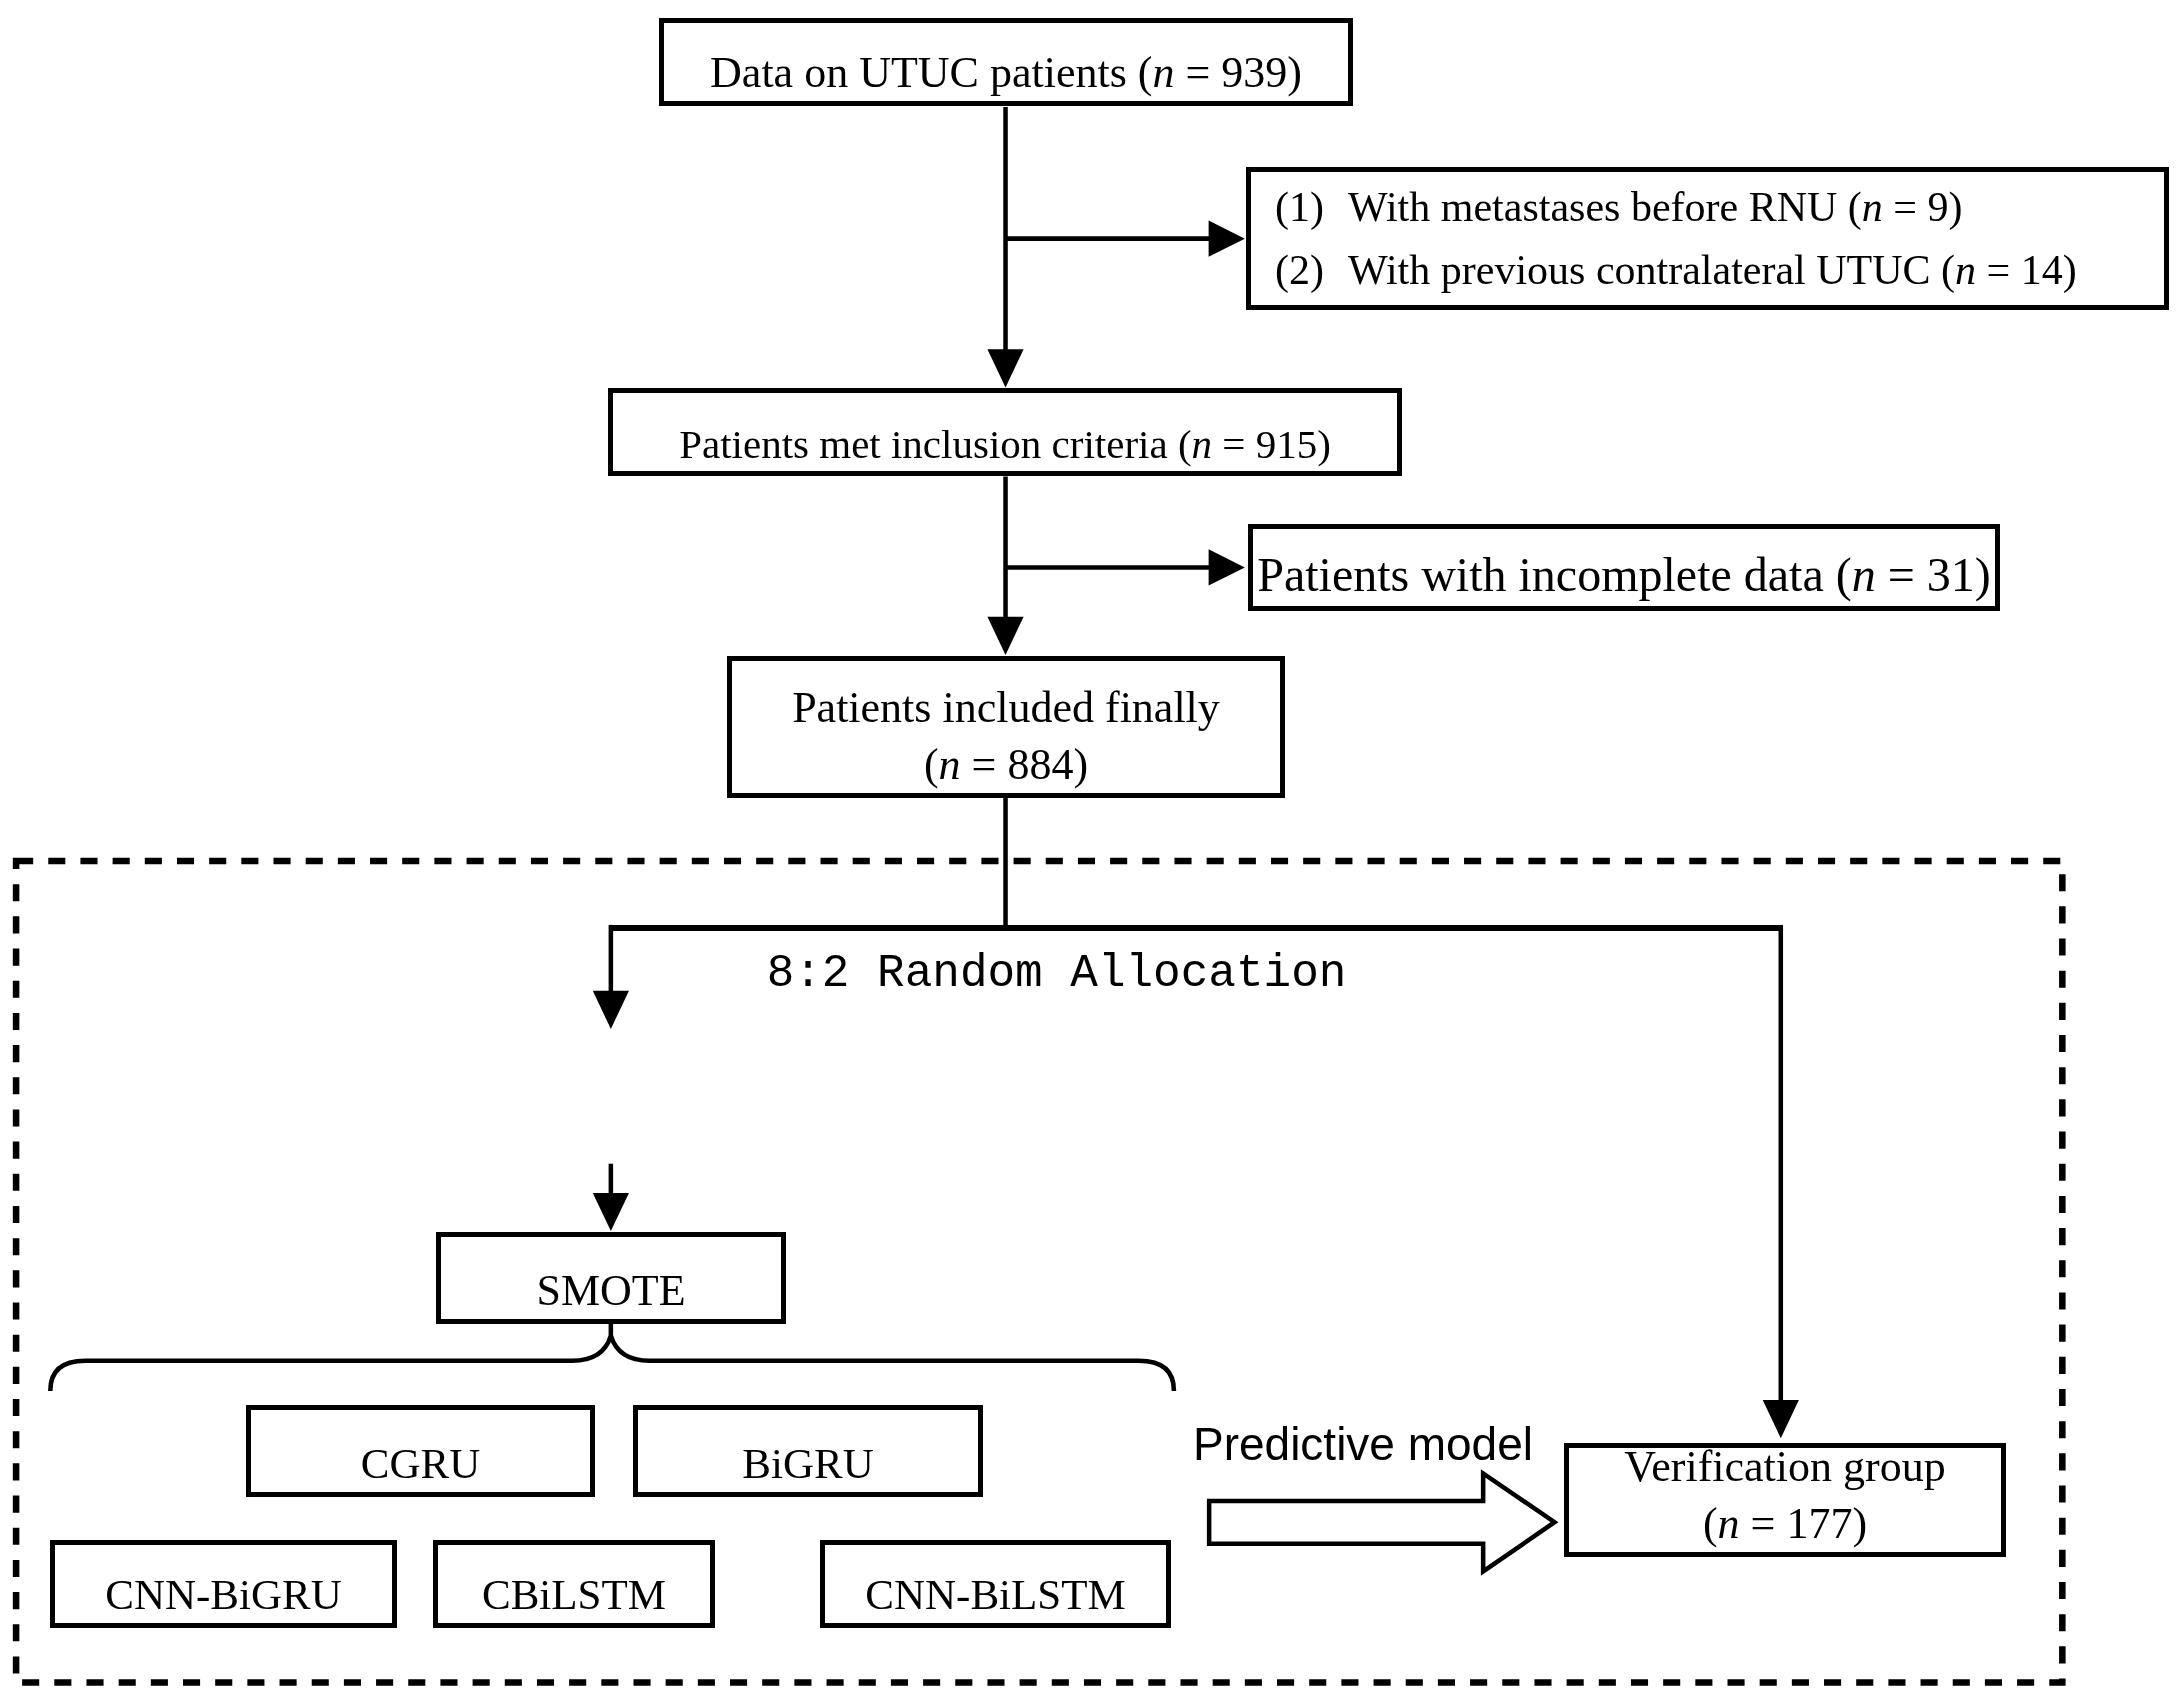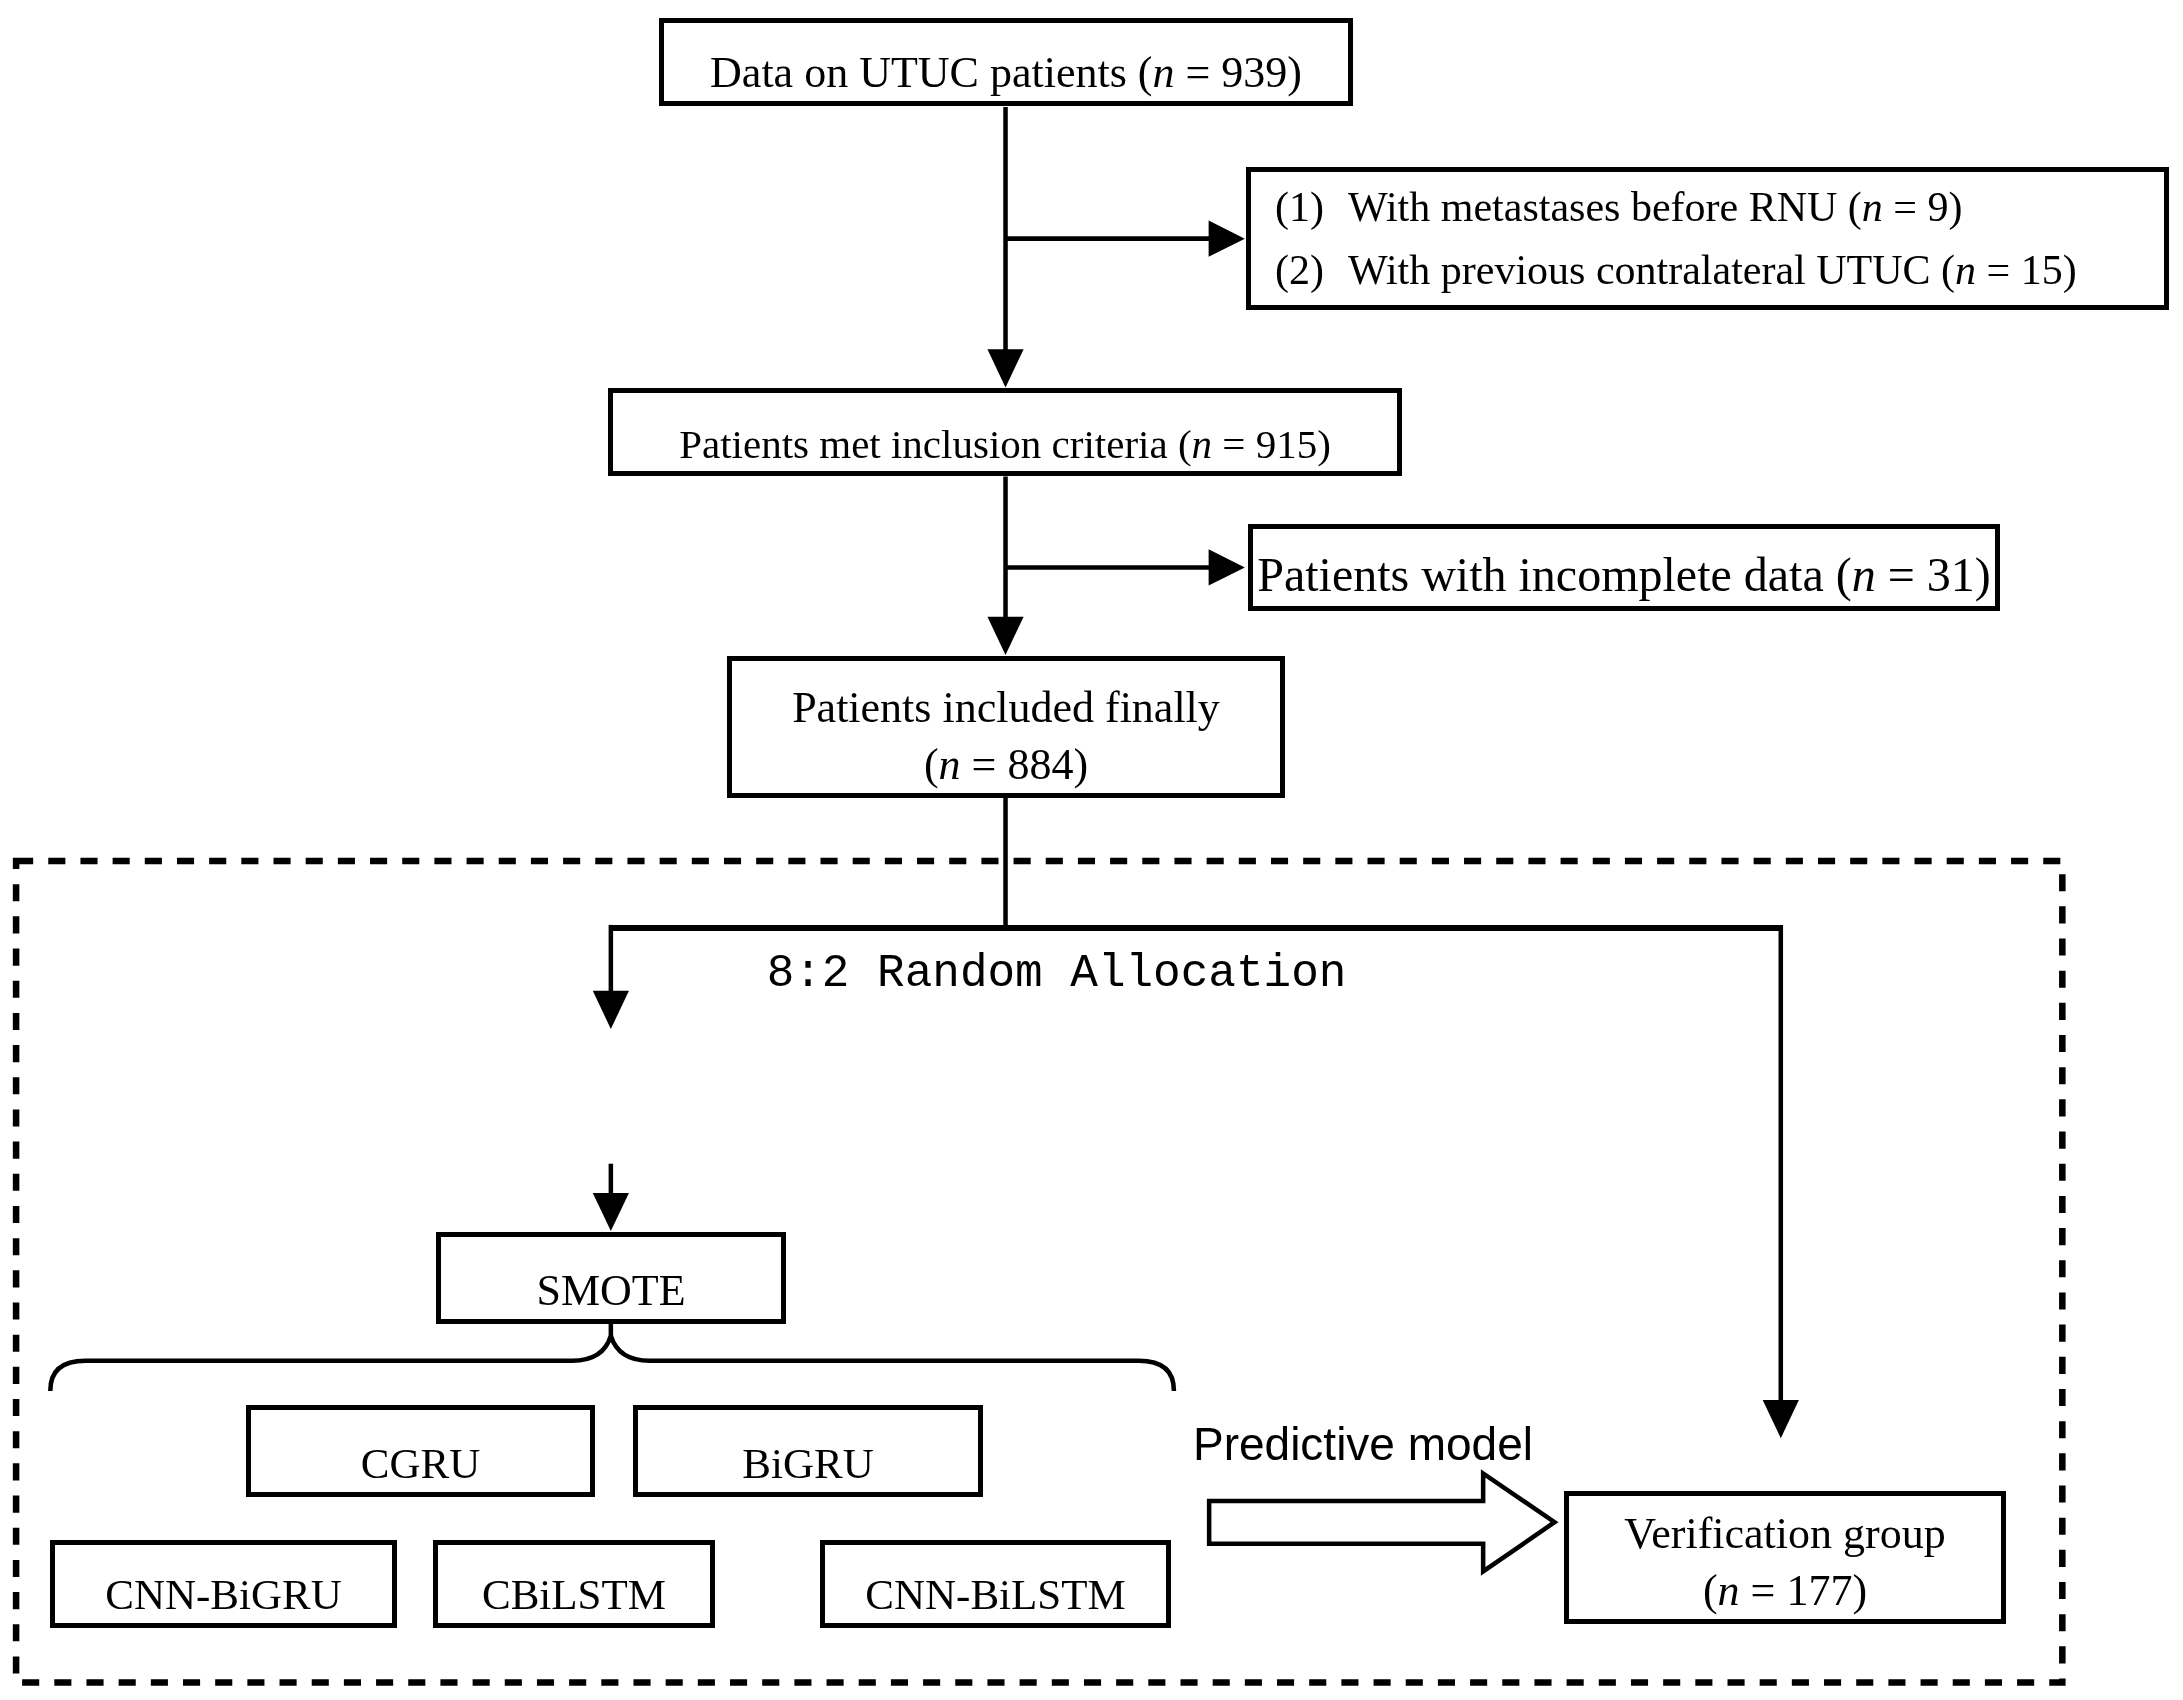--- a/index.html
+++ b/index.html
@@ -114,21 +114,21 @@
     <div class="t"><span>Data on UTUC patients (</span><span class="n">n</span><span> = 939)</span></div>
   </div>
 
   <div class="box excl" style="left:1246px; top:167px; width:923px; height:143px;">
     <div class="excl-row">
       <span class="excl-num">(1)</span>
       <span><span>With metastases before RNU (</span><span class="n">n</span><span> = 9)</span></span>
     </div>
     <div class="excl-row">
       <span class="excl-num">(2)</span>
-      <span><span>With previous contralateral UTUC (</span><span class="n">n</span><span> = 15)</span></span>
+      <span><span>With previous contralateral UTUC (</span><span class="n">n</span><span> = 14)</span></span>
     </div>
   </div>
 
   <div class="box" style="left:608px; top:388px; width:794px; height:88px;">
     <div class="t t82"><span>Patients met inclusion criteria (</span><span class="n">n</span><span> = 915)</span></div>
   </div>
 
   <div class="box" style="left:1248px; top:524px; width:752px; height:87px;">
     <div class="t t84"><span>Patients with incomplete data (</span><span class="n">n</span><span> = 31)</span></div>
   </div>
@@ -156,21 +156,21 @@
   </div>
 
   <div class="box" style="left:433px; top:1540px; width:282px; height:88px;">
     <div class="t t86">CBiLSTM</div>
   </div>
 
   <div class="box" style="left:820px; top:1540px; width:351px; height:88px;">
     <div class="t t86">CNN-BiLSTM</div>
   </div>
 
-  <div class="box" style="left:1564px; top:1443px; width:442px; height:133px;margin-top:48px;">
+  <div class="box" style="left:1564px; top:1443px; width:442px; height:114px;">
     <div class="t">Verification group</div>
     <div class="t"><span>(</span><span class="n">n</span><span> = 177)</span></div>
   </div>
 
   <div class="sans-label" style="left:815px; top:944px; width:483px; height:59px;font-family:Liberation Mono, monospace;">8:2 Random Allocation</div>
 
   <div class="sans-label" style="left:1172px; top:1416px; width:382px; height:56px;text-align:center;">Predictive model</div>
 
 </div>
 

